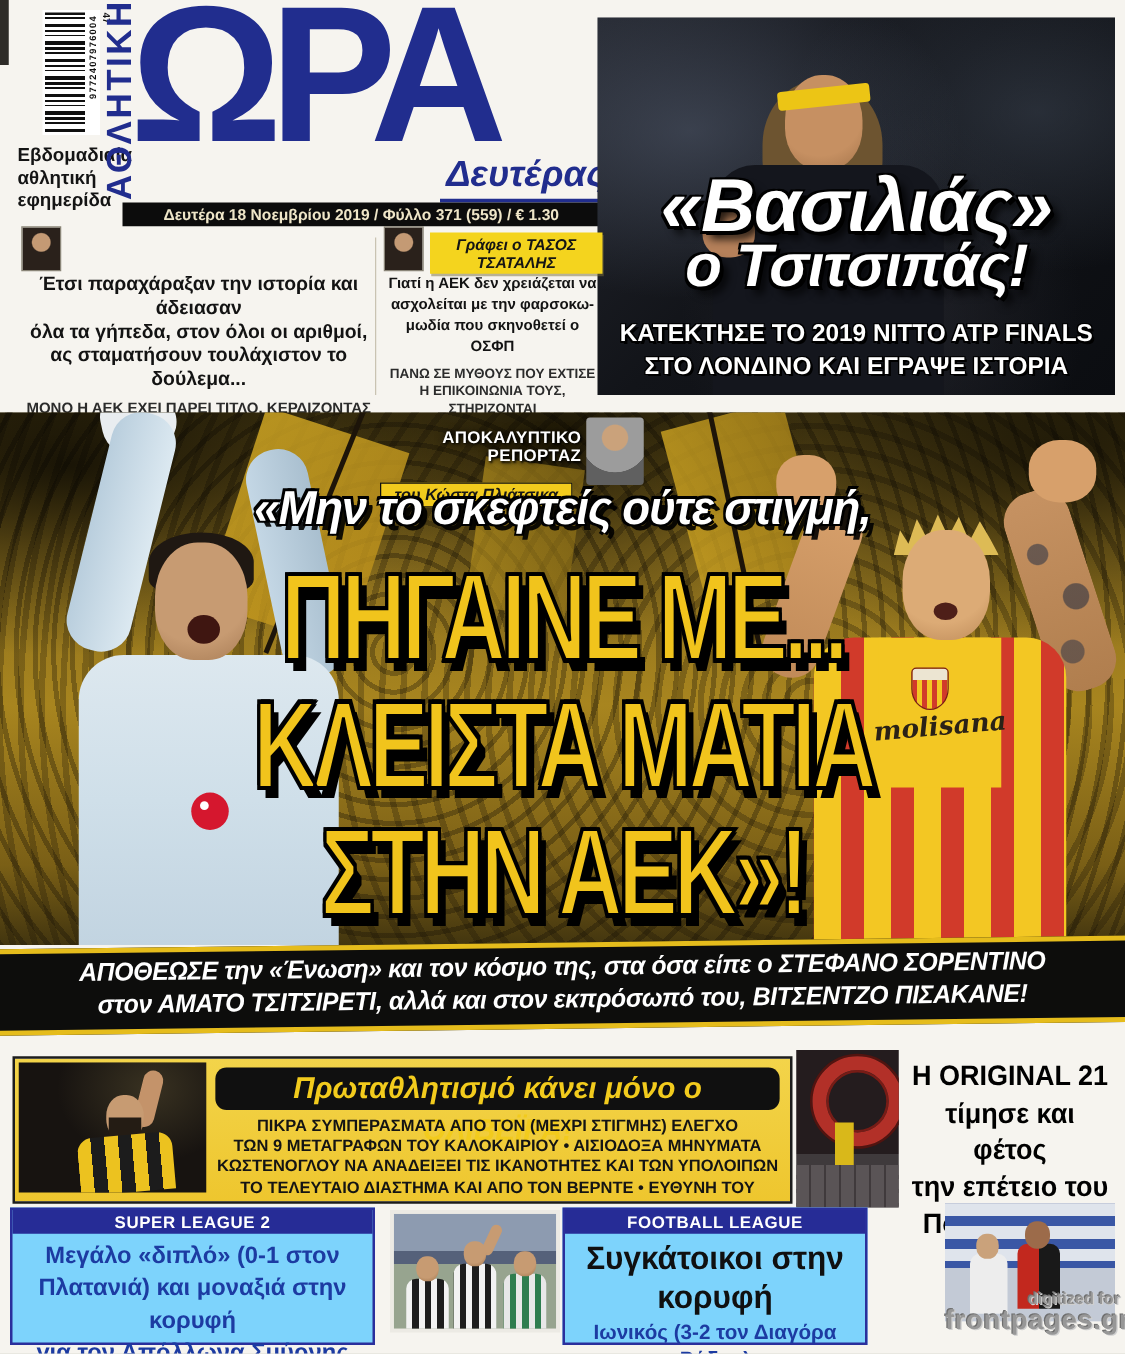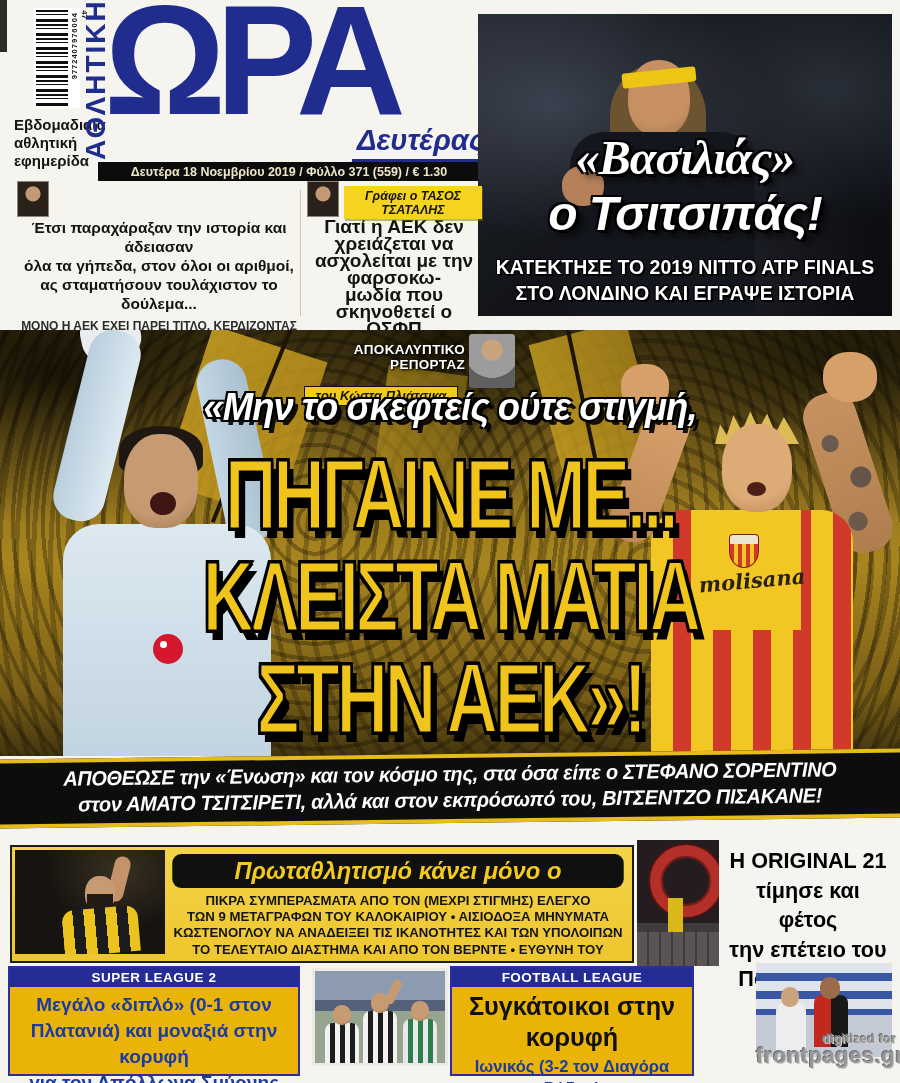--- a/index.html
+++ b/index.html
@@ -36,39 +36,39 @@
   .tsi-hair{left:132px;top:50px;width:96px;height:108px;background:#6d5430;border-radius:48% 48% 40% 40%;}
   .tsi-head{left:150px;top:46px;width:62px;height:76px;border-radius:48% 48% 44% 44%;
     background:radial-gradient(circle at 45% 40%,#c69062 60%,#a3734a);}
   .tsi-band{left:144px;top:56px;width:74px;height:15px;background:#ecc515;border-radius:3px;
     transform:rotate(-6deg);}
   .tsi-body{left:92px;top:118px;width:185px;height:190px;background:#14161d;border-radius:34px 34px 0 0;}
   .tsi-fist{left:84px;top:152px;width:42px;height:40px;background:#b5805a;border-radius:46%;}
   .tsi-h{left:0;width:100%;text-align:center;color:#fff;font-weight:800;font-style:italic;
     letter-spacing:-1px;
     text-shadow:-2px -2px 0 #000,2px -2px 0 #000,-2px 2px 0 #000,3px 3px 0 #000,6px 6px 7px rgba(0,0,0,.85);}
-  .tsi-h.l1{top:116px;font-size:48px;font-family:Liberation Serif, serif;}
+  .tsi-h.l1{top:116px;font-size:60px;}
   .tsi-h.l2{top:172px;font-size:48px;}
   .tsi-sub{left:0;width:100%;text-align:center;color:#fff;font-weight:800;font-size:19.5px;
     text-shadow:-1px -1px 0 #000,1px -1px 0 #000,-1px 1px 0 #000,2px 2px 0 #000;}
   .tsi-sub.s1{top:242px;}
   .tsi-sub.s2{top:268px;}
 
   
   .opcol{top:186px;}
   .col1{left:16px;width:286px;}
   .col2{left:306px;width:176px;}
   .byline-row{position:relative;height:26px;}
   .byline-photo{position:absolute;left:1px;top:-5px;width:30px;height:34px;border:1px solid #8a8578;
     background:radial-gradient(circle at 50% 35%,#c49a74 0 7px,#2a211b 8px);}
   .byline-strip{margin-left:38px;background:#f4d41e;color:#141414;font-weight:800;font-style:italic;
     font-size:12.5px;text-align:center;padding:3px 0 2px;box-shadow:1px 2px 0 rgba(120,110,60,.5);}
   .op-headline{margin-top:6px;font-weight:800;color:#131313;text-align:center;}
   .col1 .op-headline{font-size:15.5px;line-height:19px;}
-  .col2 .op-headline{font-size:19px;line-height:17px;}
+  .col2 .op-headline{font-size:12px;line-height:17px;}
   .op-body{margin-top:6px;font-weight:700;color:#2b2b2b;text-align:center;}
   .col1 .op-body{font-size:12px;line-height:15.5px;}
   .col2 .op-body{font-size:10.8px;line-height:14px;}
   .col-divider{left:300px;top:190px;width:1px;height:126px;background:#c9c3b2;}
 
   
   .montage{left:0;top:330px;width:900px;height:426px;overflow:hidden;
     background:
       radial-gradient(ellipse at 6% 10%,rgba(0,0,0,.75),transparent 28%),
       radial-gradient(ellipse at 50% 4%,rgba(0,0,0,.6),transparent 32%),
@@ -184,21 +184,21 @@
   .wreath::after{content:"";position:absolute;left:0;bottom:0;width:100%;height:34px;
     background:repeating-linear-gradient(90deg,#5a5456 0 10px,#403a3c 10px 12px),
                repeating-linear-gradient(180deg,rgba(255,255,255,.12) 0 8px,rgba(0,0,0,.25) 8px 11px);}
   .ring{position:absolute;left:13px;top:5px;width:50px;height:50px;border-radius:50%;
     border:11px solid #b23028;box-shadow:inset 0 0 0 2px #771c16,0 0 0 2px #521410;}
   .ribbon{position:absolute;left:31px;top:58px;width:15px;height:36px;background:#d9b81a;}
   .orig21{left:722px;top:846px;width:172px;text-align:center;font-weight:800;color:#000000;}
   .orig21 div{font-size:22.5px;line-height:29.5px;transform:scaleX(.96);}
 
   
-  .bot-box{border:2px solid #2a2f9c;background:#eab308;box-sizing:border-box;}
+  .bot-box{border:2px solid #2a2f9c;background:#7dd3fc;box-sizing:border-box;}
   .bot-left{left:8px;top:966px;width:292px;height:110px;}
   .bot-header{height:19px;background:#262c96;color:#fff;font-weight:800;font-size:13.5px;
     text-align:center;line-height:19px;letter-spacing:.5px;}
   .sl-text{margin-top:5px;text-align:center;color:#1c3ba2;font-weight:800;font-size:19px;line-height:26px;}
   .bot-photo-mid{left:312px;top:968px;width:130px;height:92px;border:3px solid #eceae4;overflow:hidden;
     background:linear-gradient(180deg,#8d9bb0 0 32%,#55617a 32% 44%,#97a48f 44% 100%);}
   .sfig{position:absolute;bottom:0;width:34px;height:46px;border-radius:8px 8px 0 0;
     background:repeating-linear-gradient(90deg,#f2f2f2 0 5px,#1d1d1d 5px 10px);}
   .sfig.s1{left:10px;height:40px;}
   .sfig.s2{left:48px;height:52px;}

